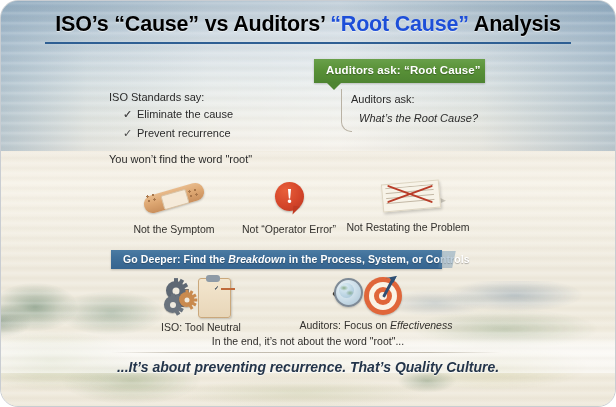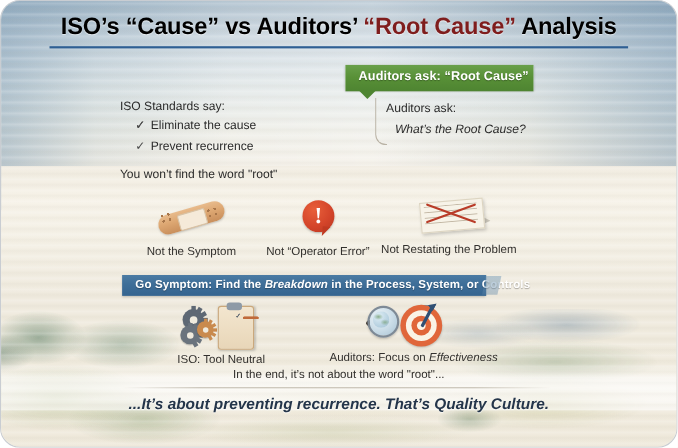--- a/index.html
+++ b/index.html
@@ -125,21 +125,21 @@
     font-weight: bold;
     letter-spacing: -0.2px;
     line-height: 1.1;
     color: #1e3f6e;
     padding: 0 10px 5px 10px;
     border-bottom: 2px solid #2f5f93;
     text-shadow: 0 1px 1px rgba(255,255,255,0.65);
     white-space: nowrap;
   }
   #title .nav { color: #000000; }
-  #title .grn { color: #7f1d1d; }
+  #title .grn { color: #1d4ed8; }
 
   
   .ribbon {
     position: absolute;
     color: #ffffff;
     font-size: 11.5px;
     font-weight: bold;
     letter-spacing: .1px;
     padding: 5px 12px 6px 12px;
     box-sizing: border-box;
@@ -542,21 +542,21 @@
     <div class="icon-art" id="art-note">
       <span class="shadow"></span>
       <span class="card"></span>
       <span class="lines"></span>
       <span class="x1"></span>
       <span class="x2"></span>
     </div>
     <div class="icon-label">Not Restating the Problem</div>
   </div>
 
-  <div id="ribbon-deeper" class="ribbon"><span>Go Symptom: Find the </span><span class="em">Breakdown</span><span> in the Process, System, or Controls</span></div>
+  <div id="ribbon-deeper" class="ribbon"><span>Go Deeper: Find the </span><span class="em">Breakdown</span><span> in the Process, System, or Controls</span></div>
 
   <div class="icon-item" style="left:140px; top:276px; width:120px;">
     <div class="icon-art" id="art-gears">
       <span class="gear" id="gear-a">
           <span class="tooth" style="width: 4px; height: 6px; background: rgb(94, 104, 116); transform: translate(-50%, -50%) rotate(0deg) translateY(-9.88px);"></span>
           <span class="tooth" style="width: 4px; height: 6px; background: rgb(94, 104, 116); transform: translate(-50%, -50%) rotate(30deg) translateY(-9.88px);"></span>
           <span class="tooth" style="width: 4px; height: 6px; background: rgb(94, 104, 116); transform: translate(-50%, -50%) rotate(60deg) translateY(-9.88px);"></span>
           <span class="tooth" style="width: 4px; height: 6px; background: rgb(94, 104, 116); transform: translate(-50%, -50%) rotate(90deg) translateY(-9.88px);"></span>
           <span class="tooth" style="width: 4px; height: 6px; background: rgb(94, 104, 116); transform: translate(-50%, -50%) rotate(120deg) translateY(-9.88px);"></span>
           <span class="tooth" style="width: 4px; height: 6px; background: rgb(94, 104, 116); transform: translate(-50%, -50%) rotate(150deg) translateY(-9.88px);"></span>

